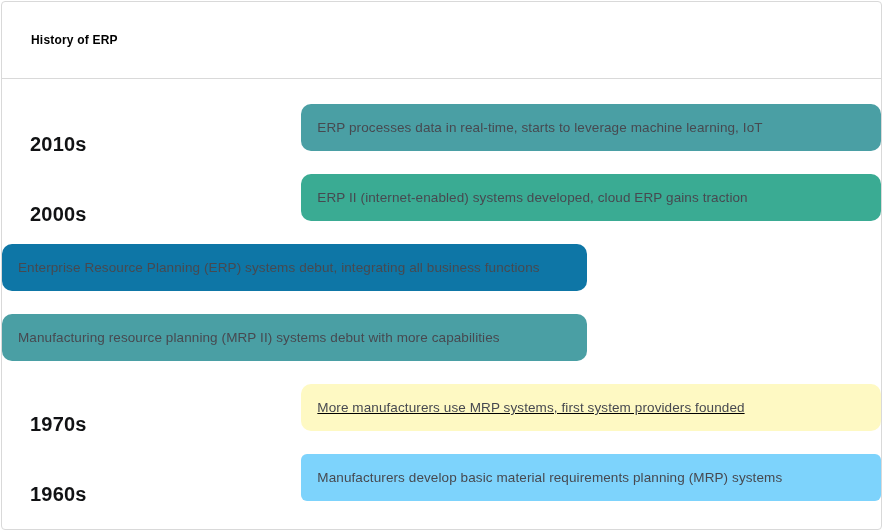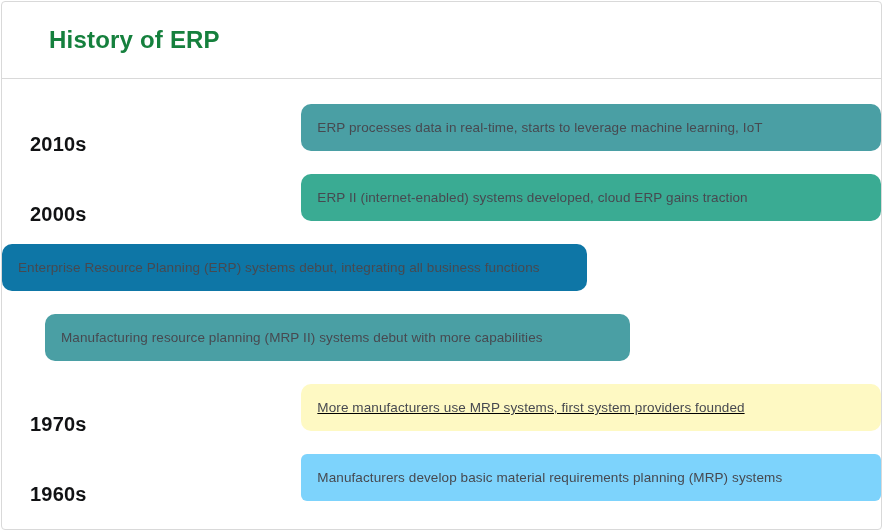--- a/index.html
+++ b/index.html
@@ -23,24 +23,24 @@
     overflow: hidden;
   }
   .header {
     height: 77px;
     border-bottom: 1px solid #d9d9d9;
     display: flex;
     align-items: center;
     padding: 0 29px;
   }
   .title {
-    margin: 18px;
-    font-size: 24px;
+    margin: 0;
+    font-size: 12px;
     font-weight: 700;
-    color: #15803d;
+    color: #000000;
     letter-spacing: 0.2px;
   }
   .timeline {
     padding-top: 25px;
   }
   .row {
     display: flex;
     height: 47px;
     margin-bottom: 23px;
   }
@@ -92,21 +92,21 @@
     </div>
   </div>
 
   <div class="row">
     <div class="bar" style="background: rgb(14, 118, 166);">
       <span class="bar-text">Enterprise Resource Planning (ERP) systems debut, integrating all business functions</span>
     </div>
   </div>
 
   <div class="row">
-    <div class="bar" style="background: rgb(74, 159, 164); margin-left: 43px;">
+    <div class="bar" style="background: rgb(74, 159, 164);">
       <span class="bar-text">Manufacturing resource planning (MRP II) systems debut with more capabilities</span>
     </div>
   </div>
 
   <div class="row">
     <div class="decade">1970s</div>
     <div class="bar" style="background: #fef9c3; text-decoration: underline;">
       <span class="bar-text">More manufacturers use MRP systems, first system providers founded</span>
     </div>
   </div>

